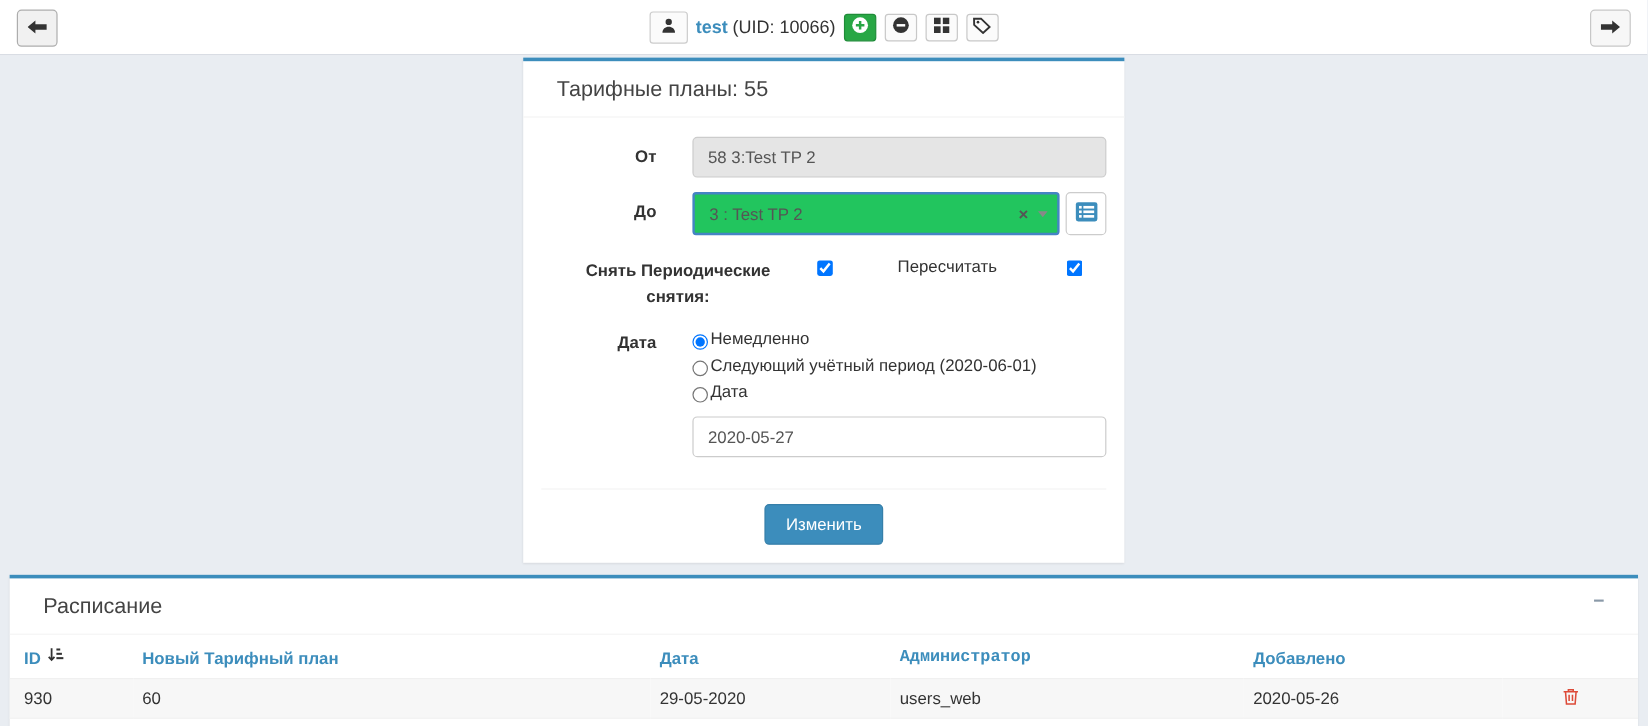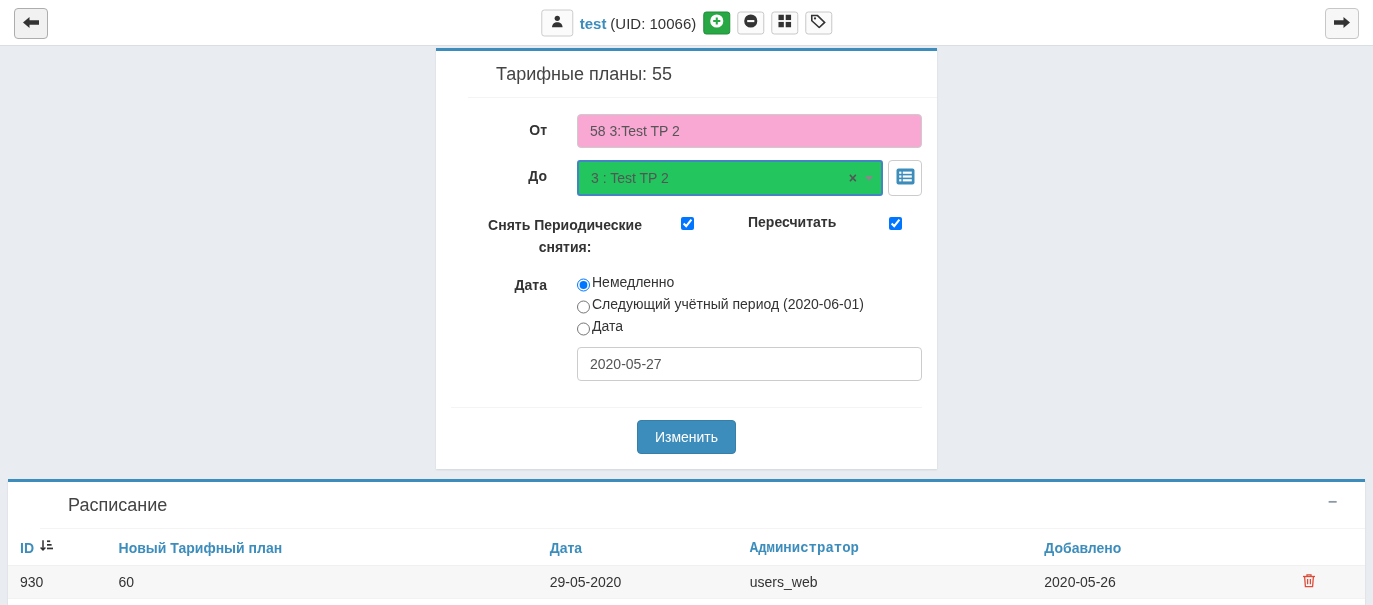--- a/index.html
+++ b/index.html
@@ -38,38 +38,38 @@
   }
   .tool-btn.green { background:#28a745; border-color:#1f8c38; }
   
   .panel {
     background:#fff; border-top:3px solid #3c8dbc;
     box-shadow:0 1px 2px rgba(0,0,0,0.10);
   }
   .panel-heading {
     padding:13px 28px 12px; font-size:18px; color:#444;
     border-bottom:1px solid #f4f4f4;
-    display:flex; justify-content:space-between; align-items:flex-start;margin-left:32px;
+    display:flex; justify-content:space-between; align-items:flex-start;
   }
   
   .form-panel { width:501px; margin:2px auto 10px; }
   .form-body { padding:16px 15px 0; }
   .form-row { display:flex; margin-bottom:12px; }
   .flabel {
     width:96px; text-align:right; font-weight:bold; color:#333;
     padding-top:8px; flex:0 0 96px;
   }
   .fcontrol { margin-left:30px; width:345px; }
   .text-input {
     width:345px; height:34px; padding:6px 12px;
     border:1px solid #ccc; border-radius:4px;
     font-family:"Liberation Sans", sans-serif; font-size:14px; color:#555;
     background:#fff;
   }
-  .text-input:disabled { background:#f9a8d4; color:#555; }
+  .text-input:disabled { background:#e5e5e5; color:#555; }
   .select-wrap { display:flex; gap:5px; }
   .select2-box {
     width:306px; height:36px; border:2px solid #4584c4; border-radius:3px;
     display:flex; align-items:center; padding:0 8px 0 12px;
     color:#555; background:#22c55e; cursor:pointer;
   }
   .select2-value { flex:1; }
   .select2-clear { font-weight:bold; color:#555; font-size:14px; padding:0 6px; cursor:pointer; }
   .caret-down {
     width:0; height:0; border-left:4px solid transparent;
@@ -78,21 +78,21 @@
   .list-btn {
     width:34px; height:36px; background:#fff; border:1px solid #ccc; border-radius:4px;
     display:flex; align-items:center; justify-content:center; cursor:pointer;
   }
   .chk-row { position:relative; height:62px; margin-bottom:4px; }
   .chk-label1 {
     position:absolute; left:30px; top:6px; width:168px;
     text-align:center; font-weight:bold; line-height:22px;
   }
   .chk-1 { position:absolute; left:230px; top:9px; }
-  .chk-label2 { position:absolute; left:297px; top:6px; font-weight:bold; }
+  .chk-label2 { position:absolute; left:297px; top:6px; font-weight:normal; }
   .chk-2 { position:absolute; left:438px; top:9px; }
   .radio-line { display:flex; height:22px; cursor:pointer; }
   .radio-line input { margin-right:2px; }
   .date-input-wrap { margin-top:7px; }
   .form-footer {
     border-top:1px solid #f4f4f4; margin-top:26px;
     padding:12px 0 15px; text-align:center;
   }
   .submit-btn {
     background:#3c8dbc; border:1px solid #367fa9; color:#fff;

